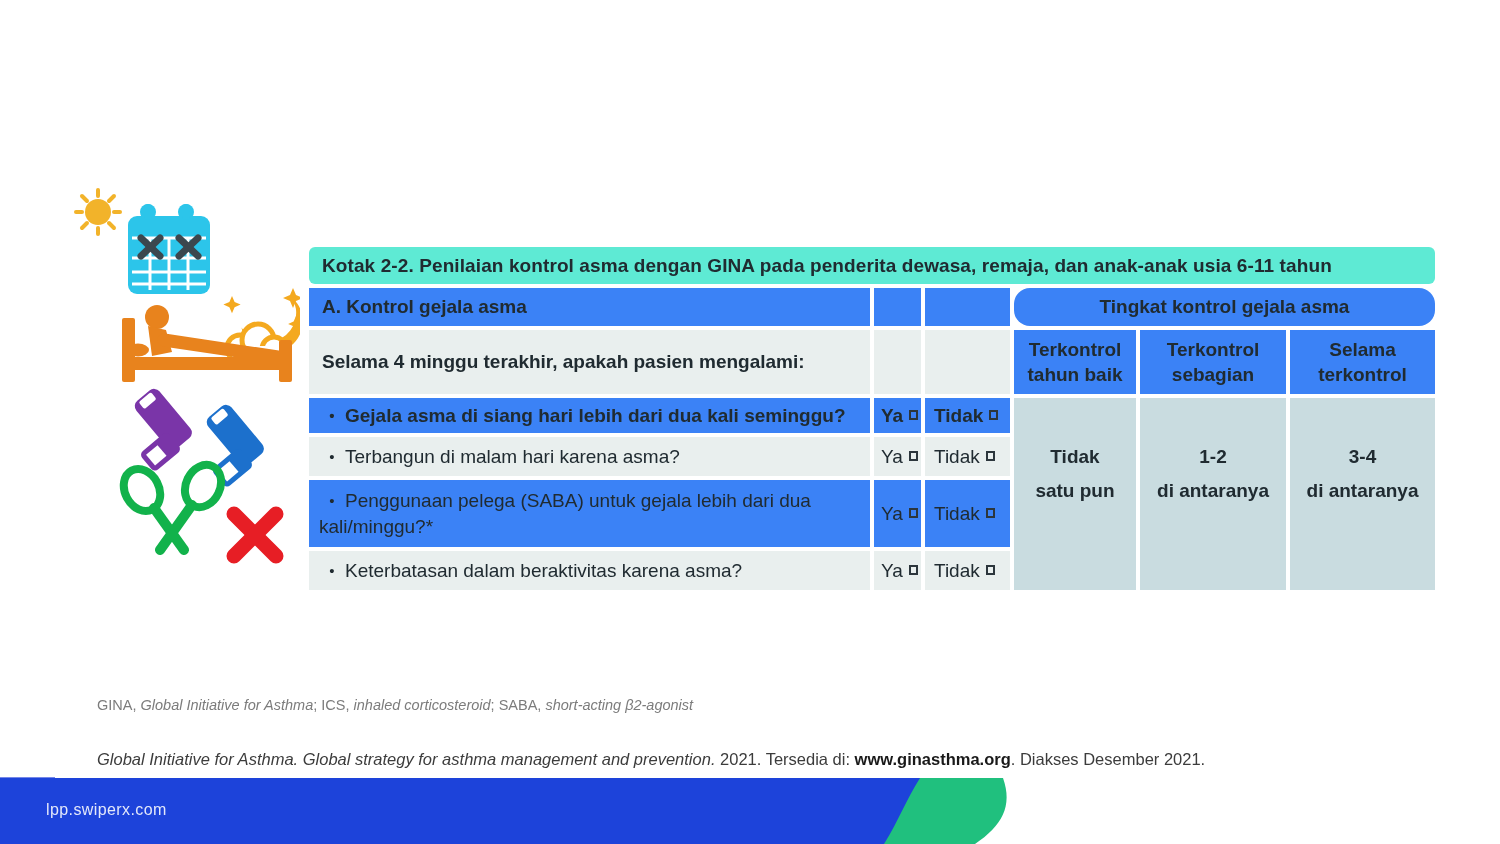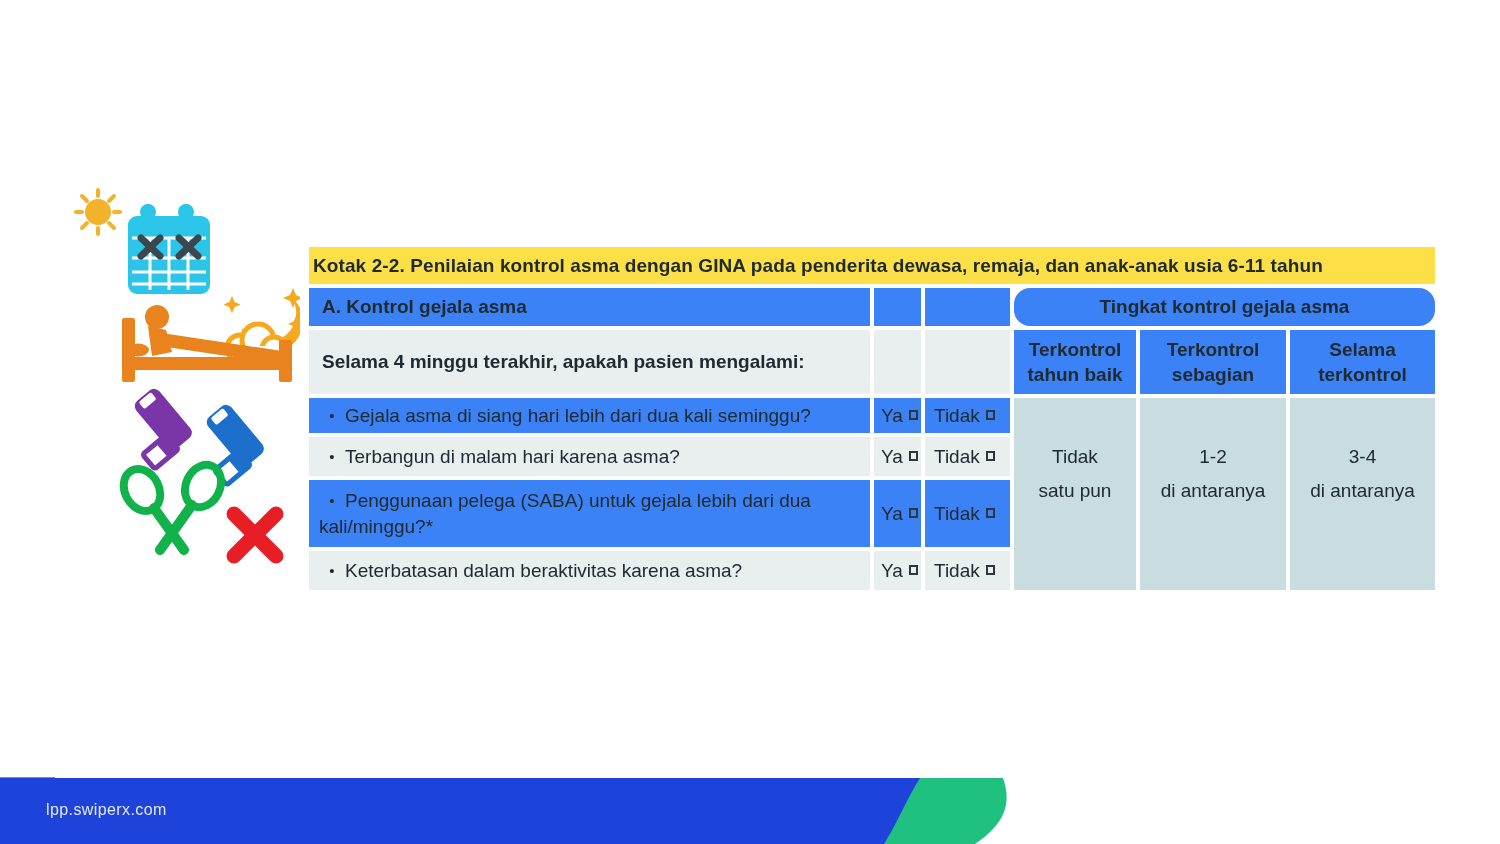--- a/index.html
+++ b/index.html
@@ -29,28 +29,28 @@
     border-collapse: separate; border-spacing: 4px;
     table-layout: fixed;
   }
   table.assess td {
     font-size: 19px; color: #202b31; vertical-align: middle;
     overflow: hidden;
   }
   tr.cap-row { height: 37px; }
   tr.row-a   { height: 38px; }
   tr.row-intro { height: 64px; }
-  tr.row-q1 { height: 35px; }
+  tr.row-q1 { height: 35px; font-weight: bold; }
   tr.row-q2 { height: 39px; }
   tr.row-q3 { height: 67px; }
   tr.row-q4 { height: 39px; }
 
   td.caption {
-    background: #fde047; color: #ffffff; font-weight: 700;
-    font-size: 19px; padding-left: 4px; letter-spacing: 0.1px;
+    background: #5eead4; color: #ffffff; font-weight: 700;
+    font-size: 19px; padding-left: 13px; letter-spacing: 0.1px; border-radius: 6px;
   }
   td.c1 { background: #3b82f6; }
   td.c2 { background: #e9efee; }
   td.mer { background: #c9dce0; text-align: center; }
 
   td.sec-label { font-weight: 700; padding-left: 13px; font-size: 19.5px; }
   td.level-hdr { font-weight: 700; text-align: center; font-size: 19.5px; border-radius: 16px; }
   td.intro-label { font-weight: 700; padding-left: 13px; font-size: 19.5px; }
   td.colhead { font-weight: 700; text-align: center; line-height: 1.32; padding: 0 6px; font-size: 19px; }
 
@@ -255,20 +255,22 @@
       <td class="c2 q">
         <span class="bullet">•</span><span class="qtext">Keterbatasan dalam beraktivitas karena asma?</span>
       </td>
       <td class="c2 ya"><span>Ya</span><span class="cbx"></span></td>
       <td class="c2 tidak"><span>Tidak</span><span class="cbx"></span></td>
     </tr>
   </tbody>
     </table>
 
   <div class="footnotes">
+    <div class="fn1"><span>GINA, </span><span class="it">Global Initiative for Asthma</span><span>; ICS, </span><span class="it">inhaled corticosteroid</span><span>; SABA, </span><span class="it">short-acting β2-agonist</span></div>
+    <div class="fn2"><span class="it">Global Initiative for Asthma. Global strategy for asthma management and prevention.</span><span> 2021. Tersedia di: </span><span class="bd">www.ginasthma.org</span><span>. Diakses Desember 2021.</span></div>
   </div>
 
   <svg class="footer-svg" viewBox="0 0 1500 70">
     <rect x="0" y="3" width="55" height="5" fill="#7587e8"></rect>
     <rect x="0" y="4" width="922" height="66" fill="#1d43da"></rect>
     <path d="M 920 4 L 1003 4 C 1013 32 1002 52 975 70 L 884 70 C 899 46 906 26 920 4 Z" fill="#20c07e"></path>
   </svg>
   <div class="footer-url">lpp.swiperx.com</div>
 
 

